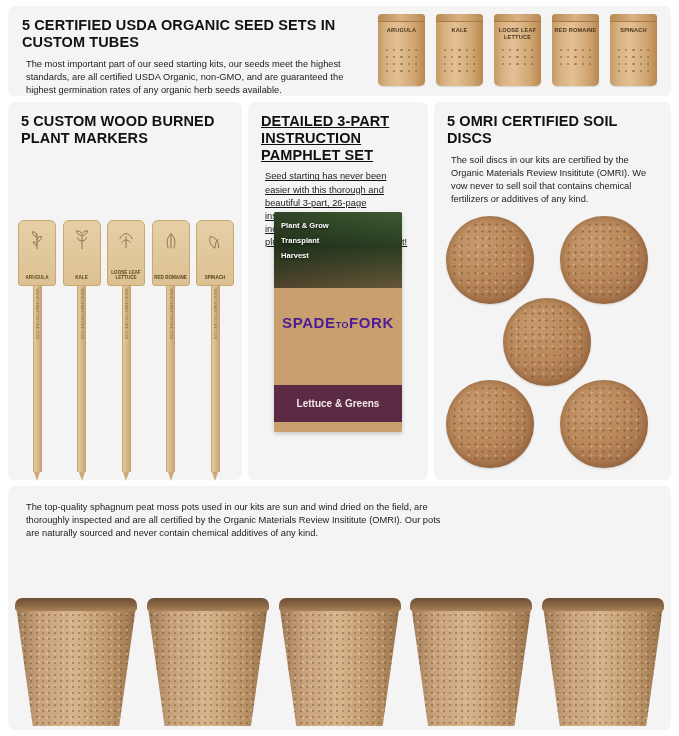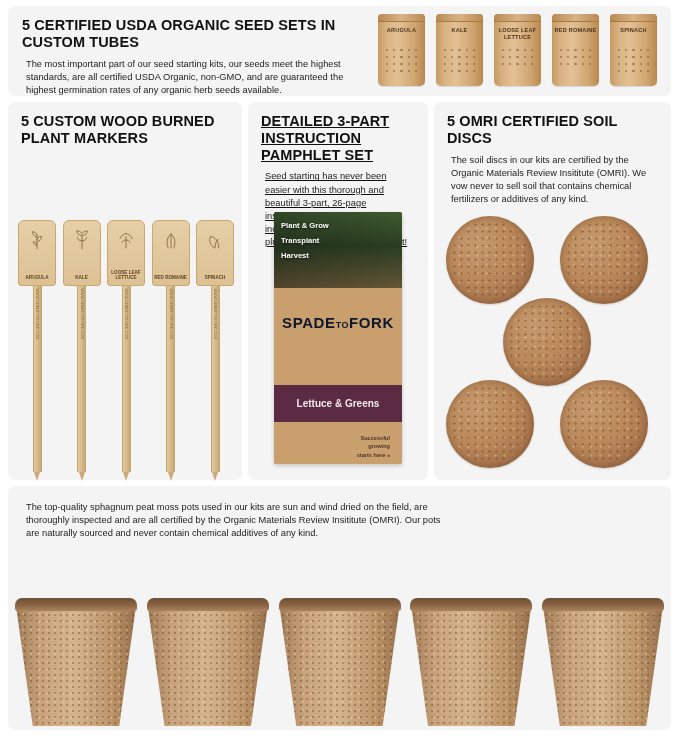--- a/index.html
+++ b/index.html
@@ -160,21 +160,21 @@
 
   
   #panel-pamphlet {
     left: 248px; top: 102px; width: 180px; height: 378px;
     padding: 11px 13px;
     text-decoration: underline;
   }
   .pamphlet {
     position: absolute;
     left: 26px; top: 110px;
-    width: 128px; height: 252px;
+    width: 128px; height: 220px;
     background: #c99f6e;
     border-radius: 2px;
     overflow: hidden;
     box-shadow: 0 2px 4px rgba(0,0,0,.18);
   }
   .pamphlet .photo {
     height: 76px;
     background:
       linear-gradient(135deg, rgba(0,0,0,.35), rgba(0,0,0,.05)),
       linear-gradient(to bottom, #4a6b3a 0%, #2f4526 45%, #6a5a3a 100%);
@@ -184,21 +184,21 @@
     position: absolute; left: 7px; top: 7px; right: 6px;
     color: #fff; font-size: 7.6px; font-weight: bold; line-height: 1.95;
     text-shadow: 0 1px 2px rgba(0,0,0,.7);
   }
   .pamphlet .brand {
     background: #c99f6e;
     text-align: center;
     padding: 26px 4px 22px;
   }
   .pamphlet .brand .b1 {
-    font-size: 15px; font-weight: bold; color: #0f172a; letter-spacing: .6px;
+    font-size: 15px; font-weight: bold; color: #4c1d95; letter-spacing: .6px;
   }
   .pamphlet .brand .b1 .to { font-size: 9px; letter-spacing: .5px; }
   .pamphlet .strip {
     background: #5b2b44;
     color: #f2e7ec;
     text-align: center;
     padding: 13px 4px;
     font-size: 10px;
     font-weight: bold;
     margin-top: 32px;

